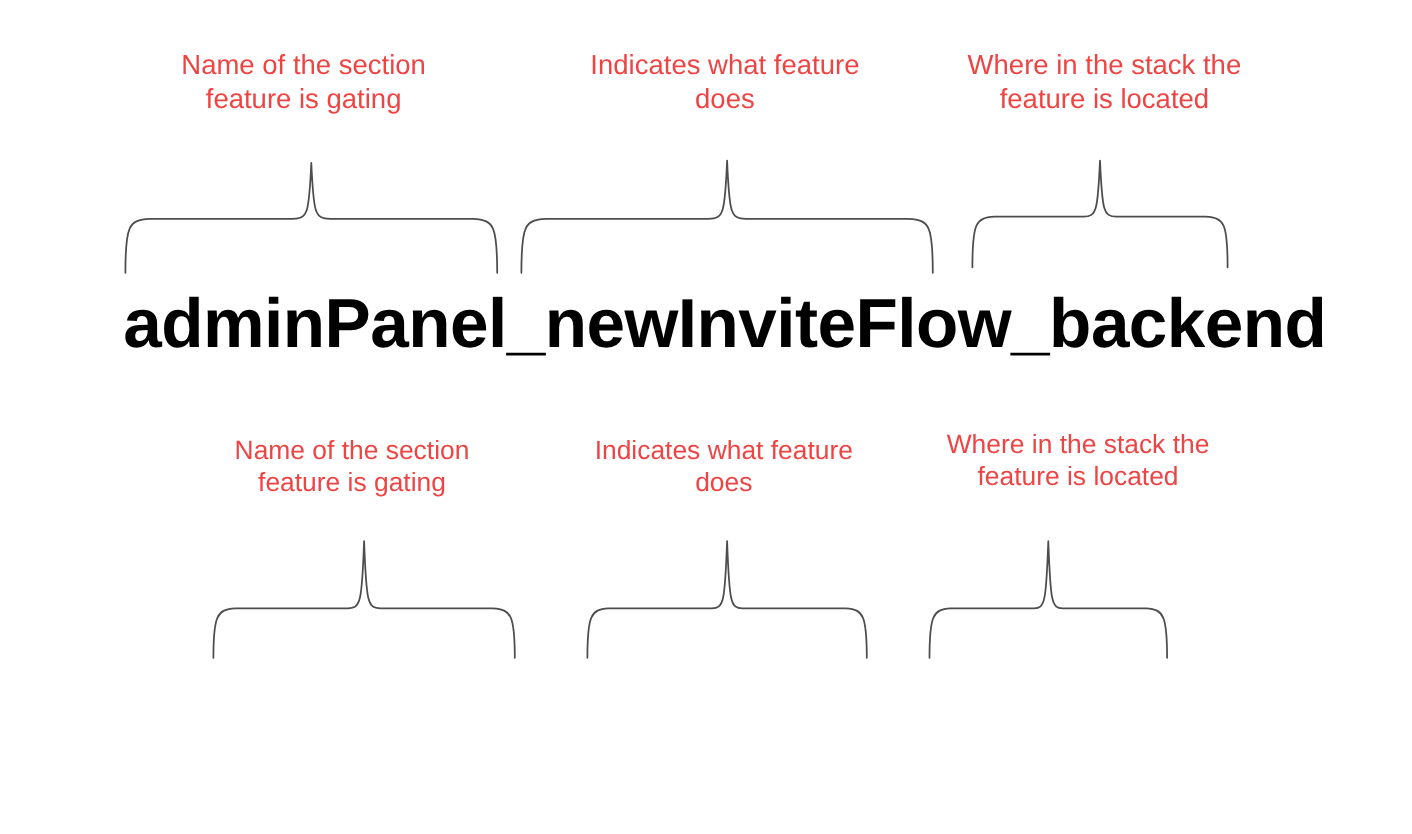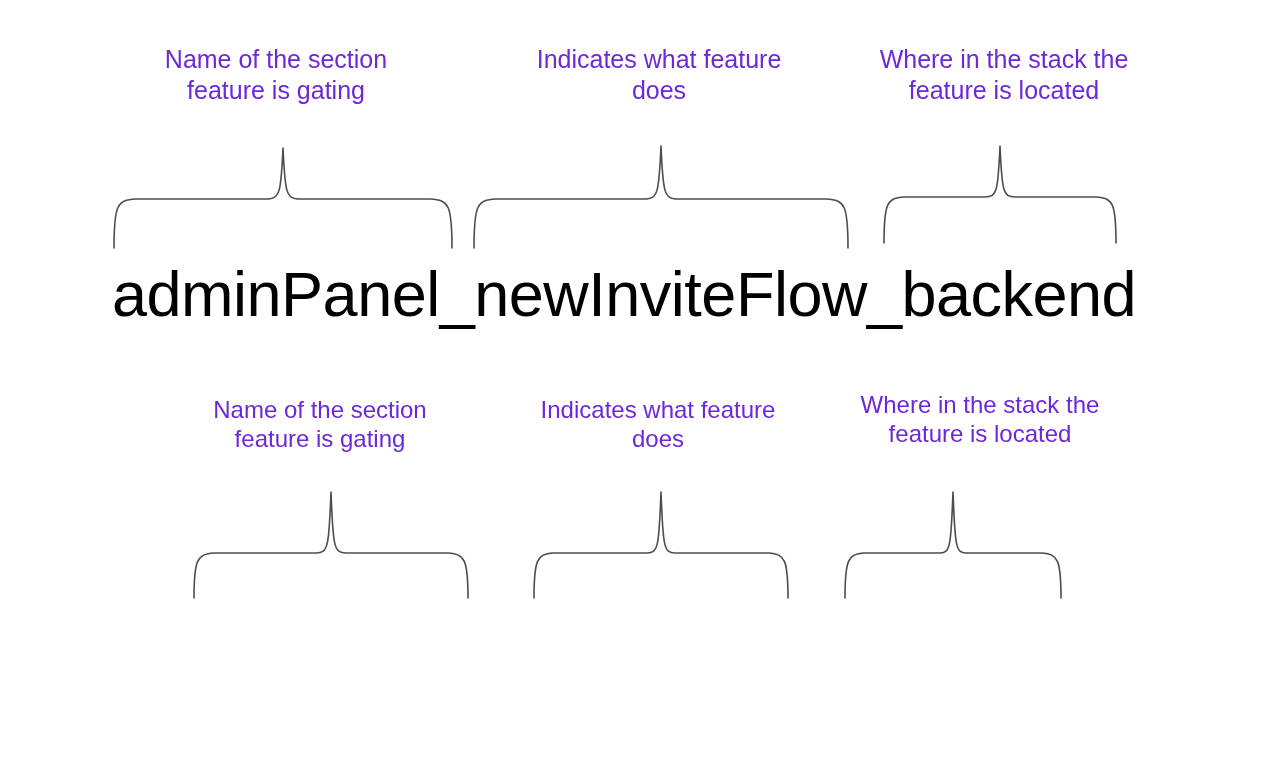--- a/index.html
+++ b/index.html
@@ -20,21 +20,21 @@
     position: absolute;
     left: 0;
     width: 1284px;
   }
 
   
   .caption {
     position: absolute;
     text-align: center;
     line-height: 1.22;
-    color: #6d28d9;
+    color: #ef4444;
     font-weight: 400;
     white-space: pre-line;
   }
   .caption-r1 { font-size: 25px; }
   .caption-r2 { font-size: 24px; }
 
   
   .brace-layer {
     position: absolute;
     left: 0;
@@ -50,21 +50,21 @@
     stroke-linecap: round;
     stroke-linejoin: round;
   }
 
   
   .flag-name {
     position: absolute;
     white-space: nowrap;
     letter-spacing: -0.5px;
     color: #000000;
-    font-weight: 400;
+    font-weight: 700;
   }
   .flag-name-r1 {
     left: 112px;
     top: 258px;
     font-size: 63px;
   }
 </style>
 </head>
 <body>
 

